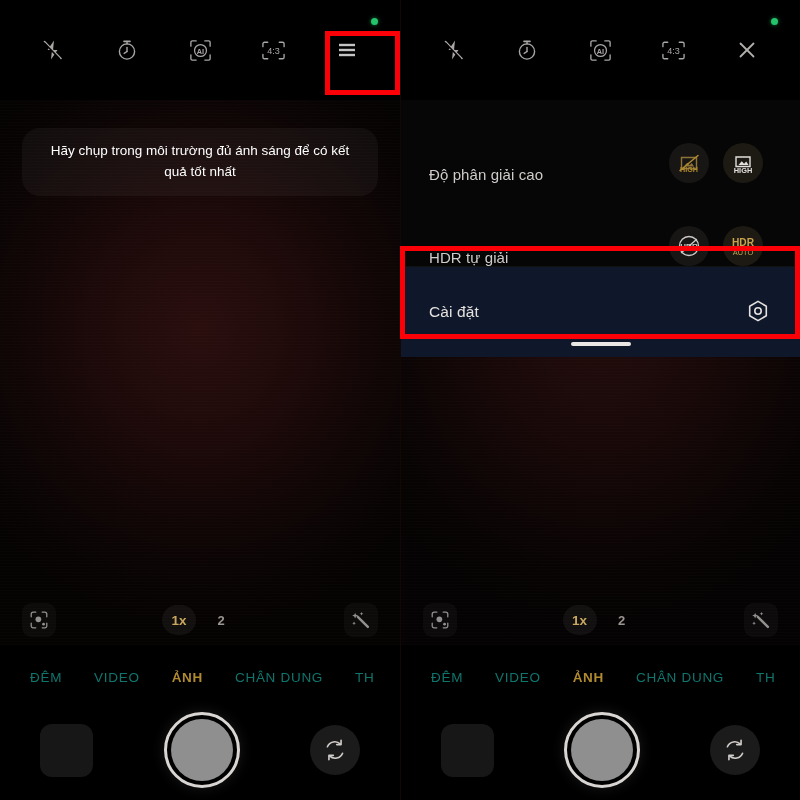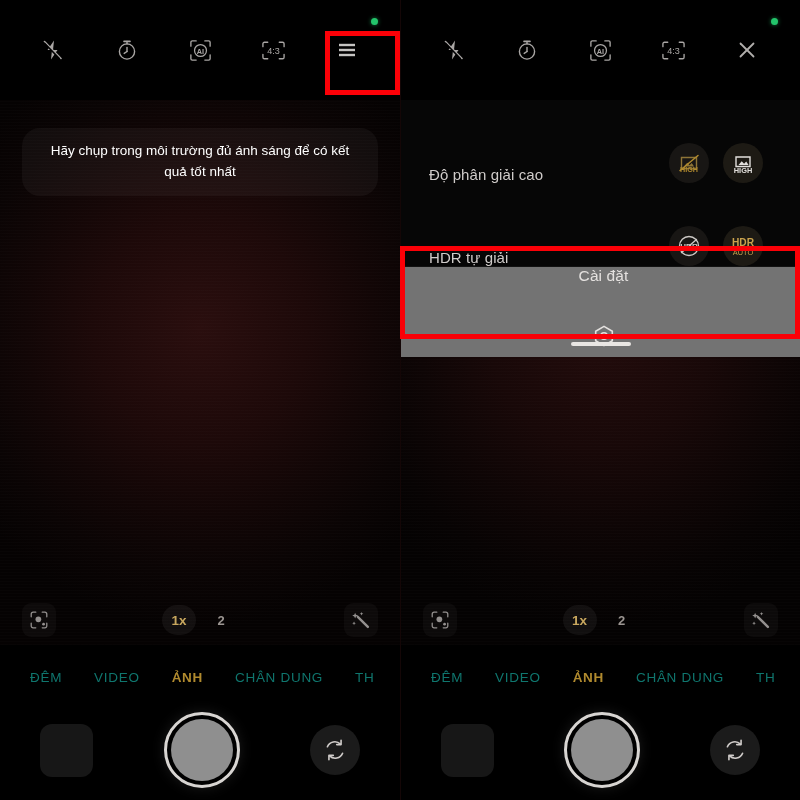--- a/index.html
+++ b/index.html
@@ -111,22 +111,21 @@
   .sep {
     height: 1px; margin: 0 0;
     background: rgba(255,255,255,0.05);
   }
 
   .settings-row-settings {
     position: relative;
     height: 90px;
     display: flex; align-items: center; justify-content: space-between;
     padding: 0 22px 0 28px;
-    background: #737373;
-    flex-direction: column;
+    background: #0f172a;
   }
   .settings-row-settings .srow-label { font-size: 15.5px; color: #e4e1df; }
   .gear-wrap { width: 40px; height: 40px; display: flex; align-items: center; justify-content: center; }
 
   .drag-handle {
     position: absolute;
     left: 50%; transform: translateX(-50%);
     bottom: 11px;
     width: 60px; height: 4px; border-radius: 3px;
     background: #e9e6e3;

